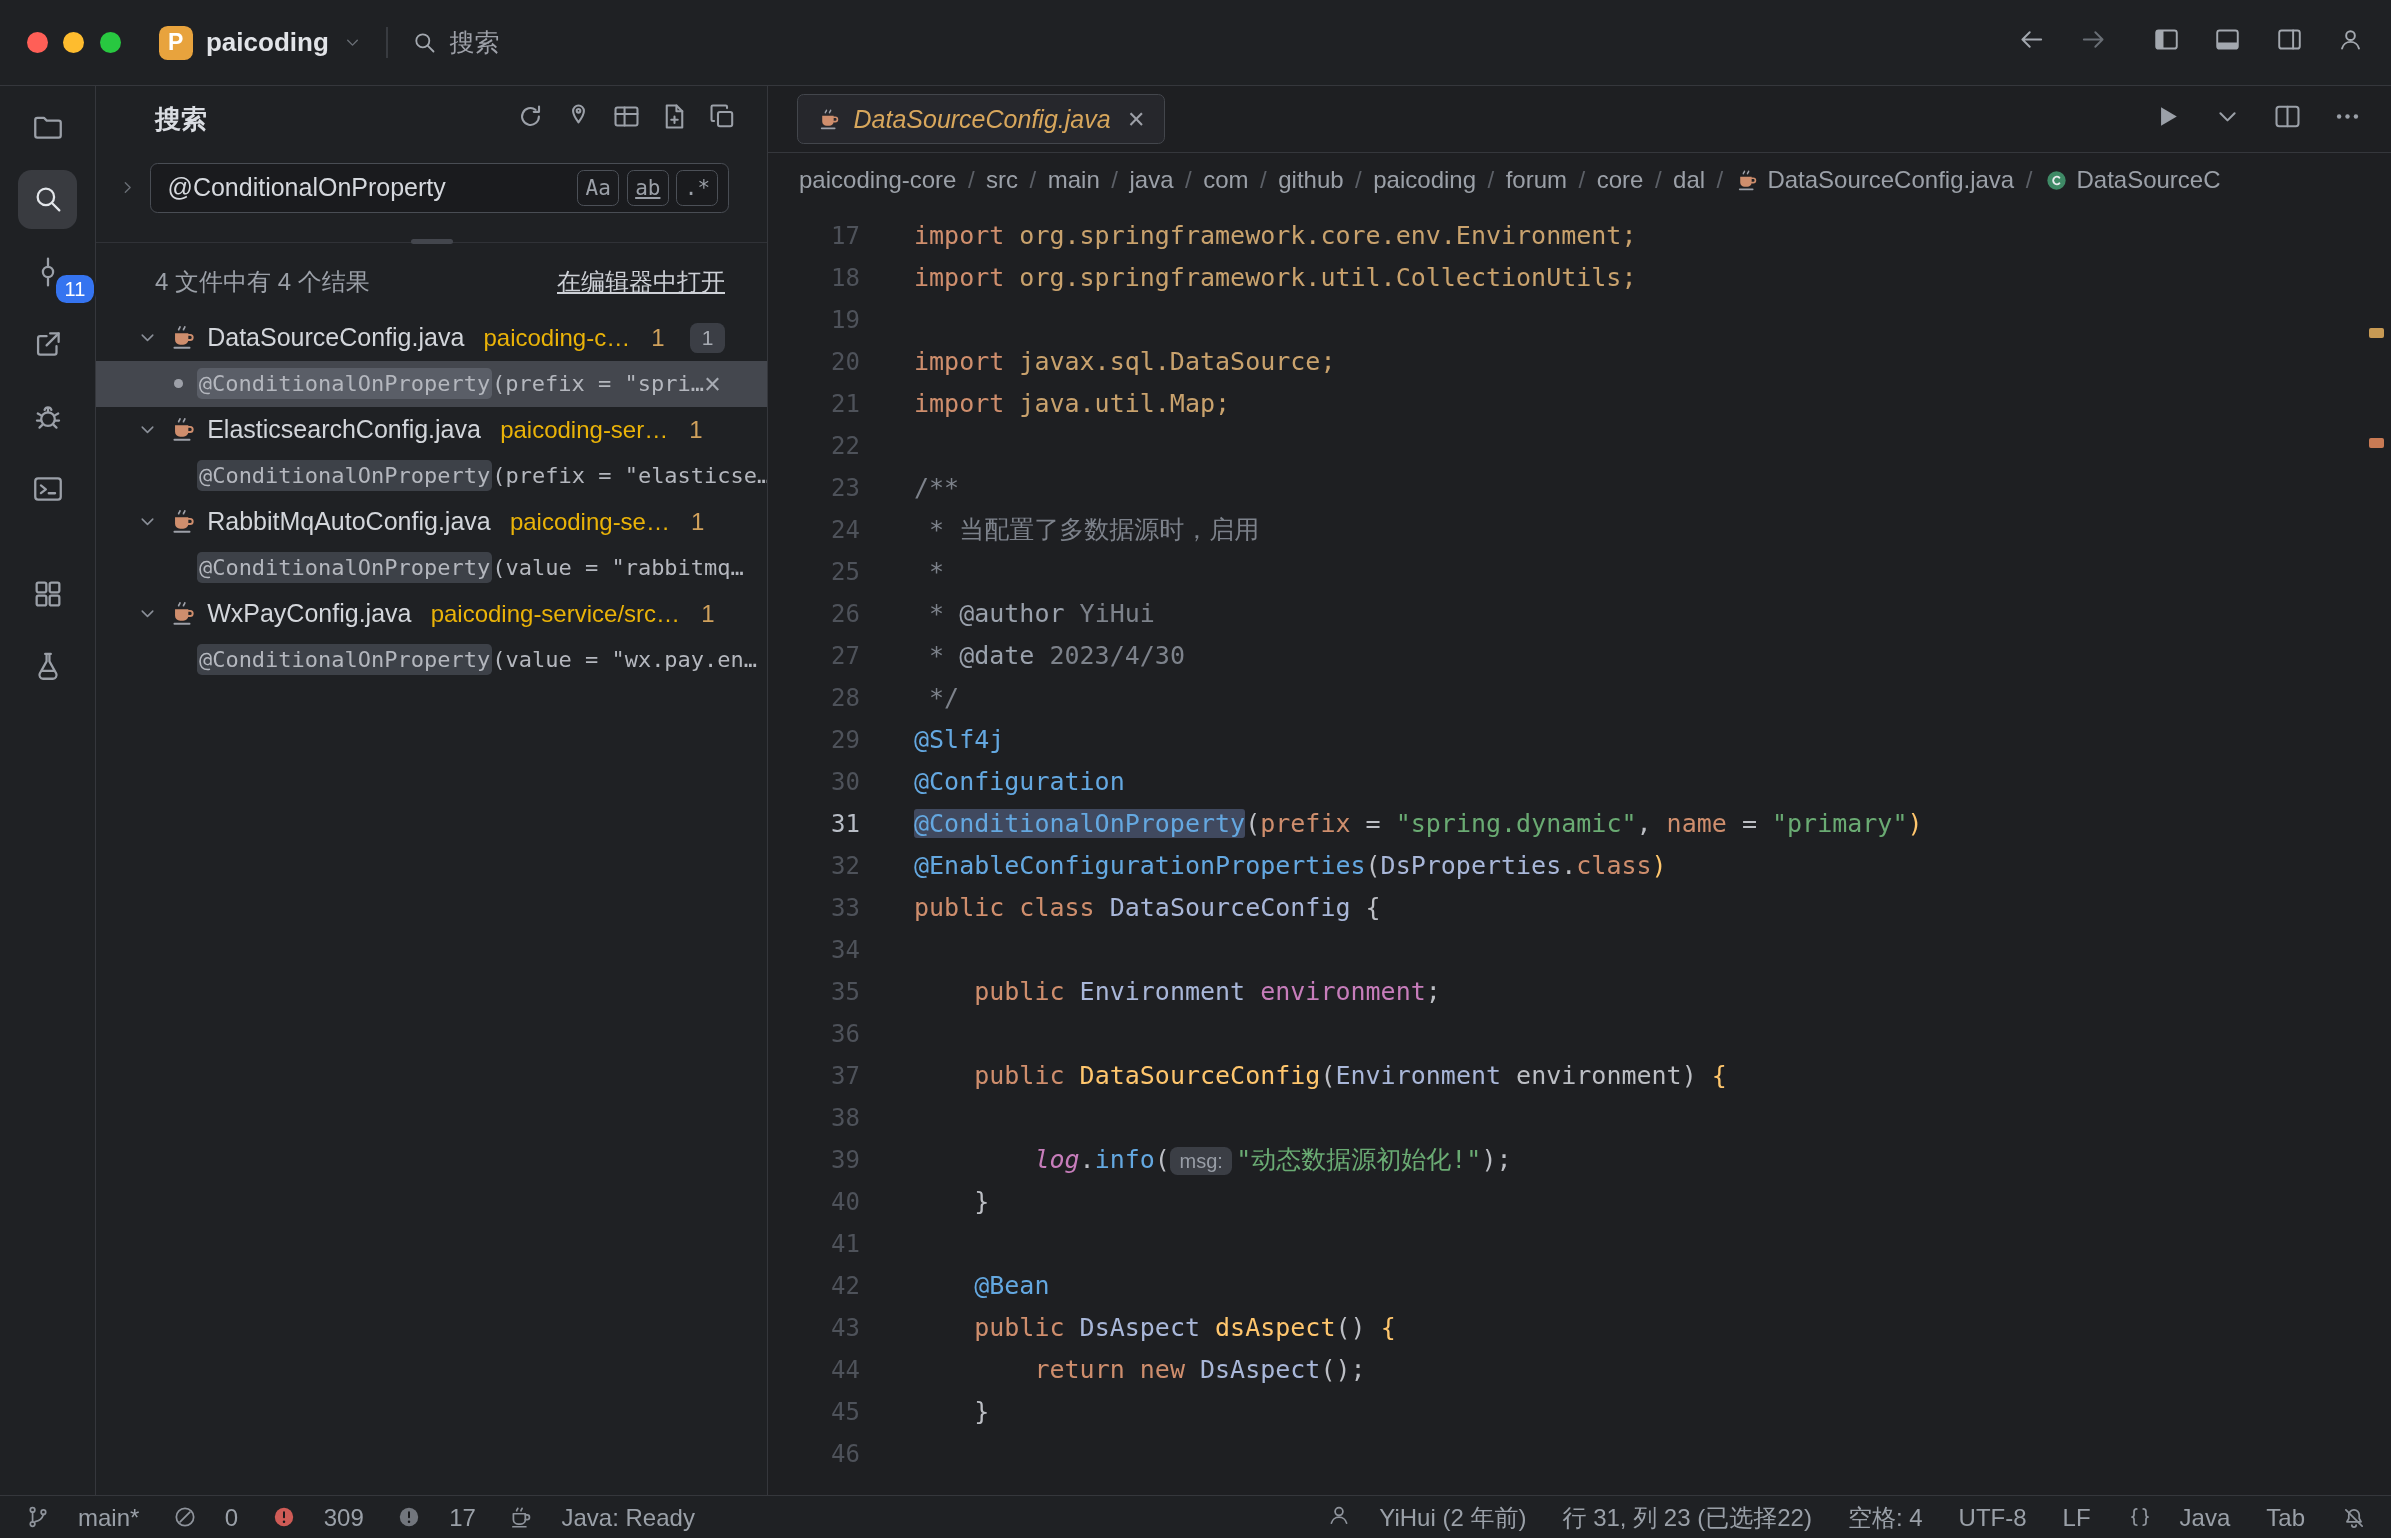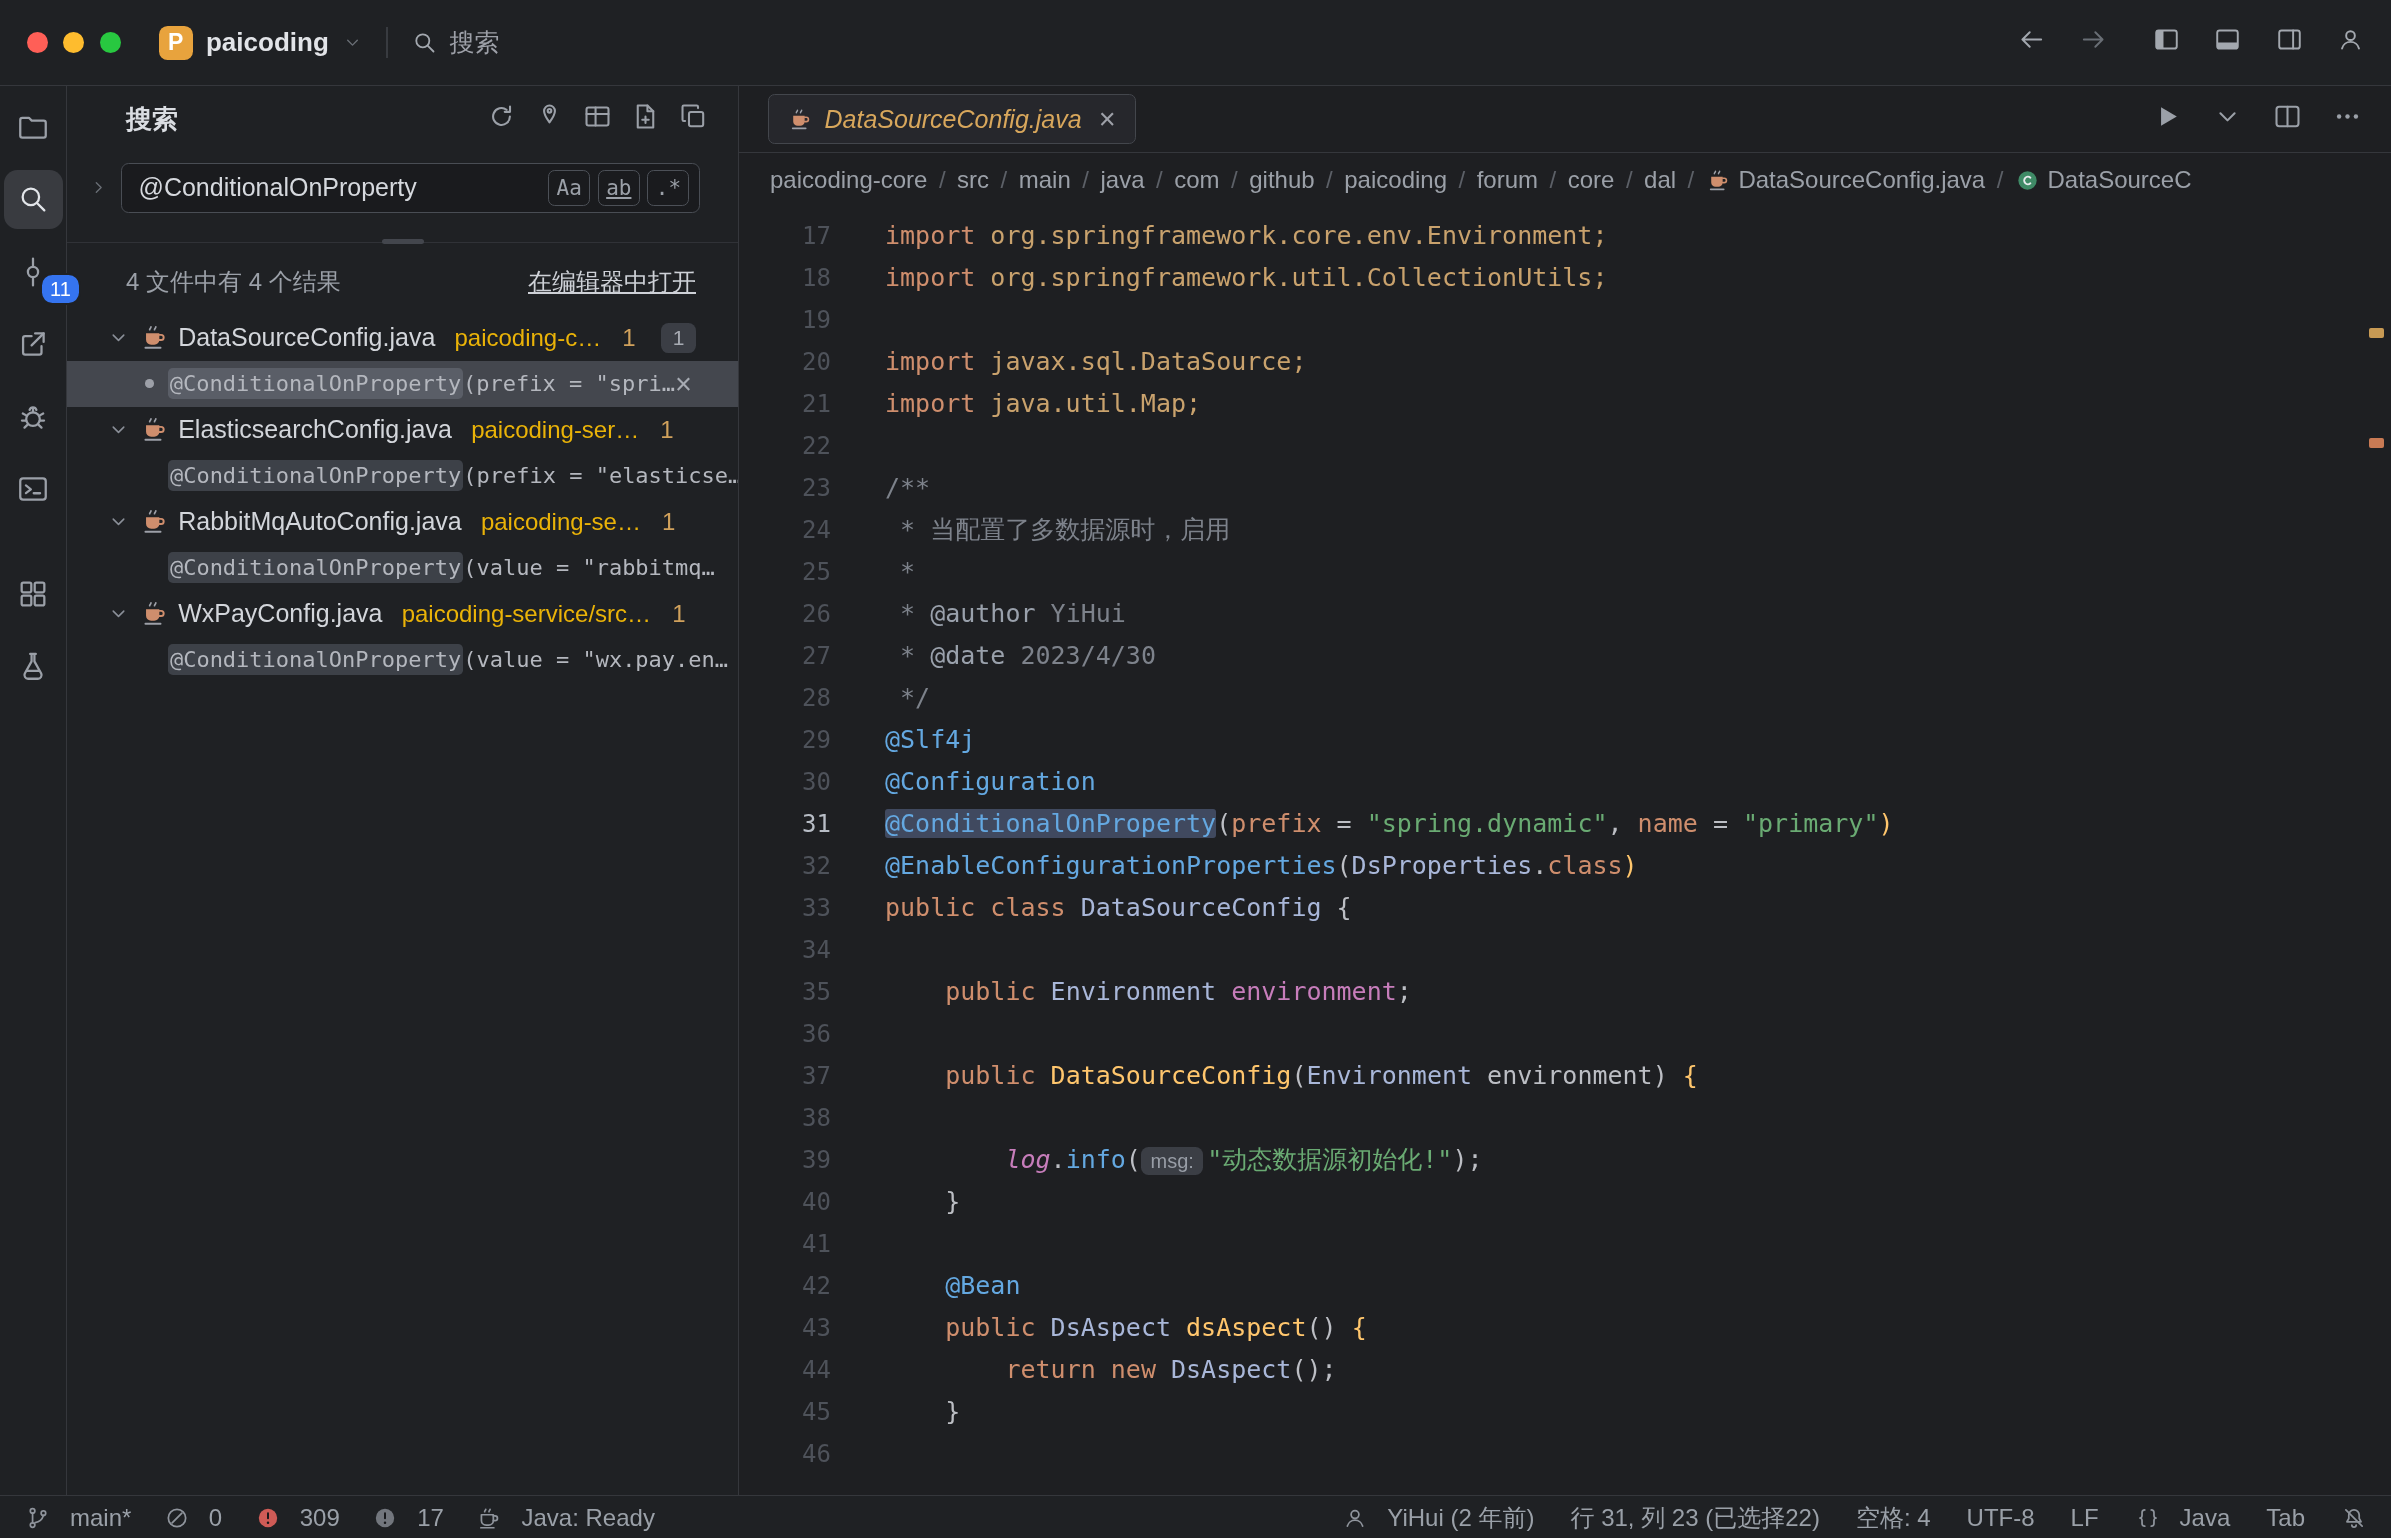--- a/index.html
+++ b/index.html
@@ -29,21 +29,21 @@
   .pname{font-weight:bold;font-size:26px;color:#e2e4e8}
   .vdiv{width:1.9px;height:31px;background:#383b40;margin:0 23px;display:inline-block}
   .tb-search{display:flex;align-items:center;gap:11.5px;color:var(--text-dim,#9da0a8)}
   .tb-right{margin-left:auto;display:flex;align-items:center;gap:44px}
   .icn-group{display:flex;align-items:center;gap:32.5px}
 
   
   .main{flex:1;display:flex;min-height:0}
 
   
-  .activitybar{width:67px;flex:none;background:var(--panel-bg,#1f2124);border-right:1px solid var(--border,#35373c);padding-top:11.5px}
+  .activitybar{width:96px;flex:none;background:var(--panel-bg,#1f2124);border-right:1px solid var(--border,#35373c);padding-top:11.5px}
   .ab-item{width:59px;height:59px;margin:0 auto 13.4px;border-radius:13.4px;display:flex;align-items:center;
            justify-content:center;position:relative;color:#9ba0a8}
   .ab-item.active{background:#393b40;color:#e3e6ea}
   .ab-item .icn{width:34px;height:34px;color:inherit}
   .ab-badge{position:absolute;top:31px;left:36px;background:var(--badge-blue,#3574f0);color:#fff;font-size:20px;
             line-height:1;padding:3.8px 8.6px;border-radius:12.4px;border:2.9px solid var(--panel-bg,#1f2124)}
   .ab-spacer{height:32.5px}
 
   
   .toolwindow{width:672px;flex:none;background:var(--panel-bg,#1f2124);border-right:1px solid var(--border,#35373c);
@@ -127,21 +127,21 @@
   .stripe-mark{position:absolute;right:7.6px;width:15.3px;height:9.6px;border-radius:1.9px}
   .m1{top:242px;background:#c89a54}
   .m2{top:352px;background:#c97a54}
 
   
   .statusbar{height:44px;flex:none;background:var(--panel-bg,#1f2124);border-top:1px solid var(--border,#35373c);
              display:flex;align-items:center;justify-content:space-between;padding:0 25px;font-size:24px;color:#9aa0a8}
   .sb-left,.sb-right{display:flex;align-items:center;height:100%}
   .sb-left{gap:32.5px}
   .sb-right{gap:36px}
-  .seg{display:flex;align-items:center;gap:19px}
+  .seg{display:flex;align-items:flex-start;gap:27px}
   .seg .icn{width:26px;height:26px;color:#8f949c}
 </style>
 </head>
 <body>
 
 <div class="app">
 
   <header class="titlebar">
     <div class="traffic">
       <span class="tl tl-red"></span>

